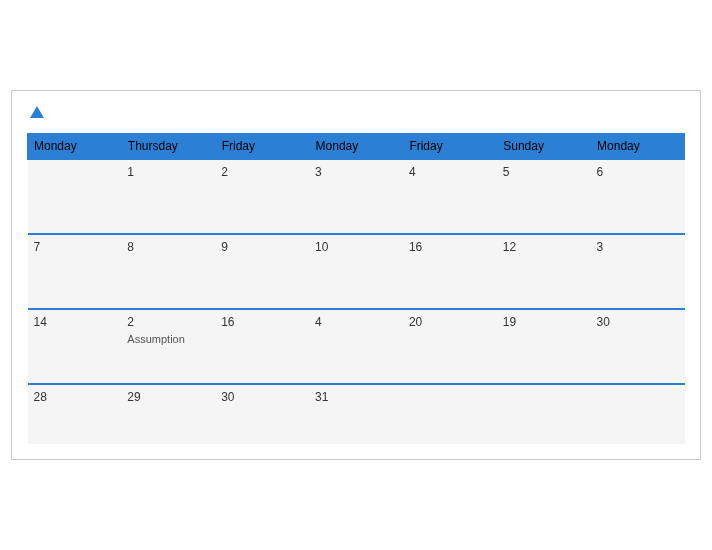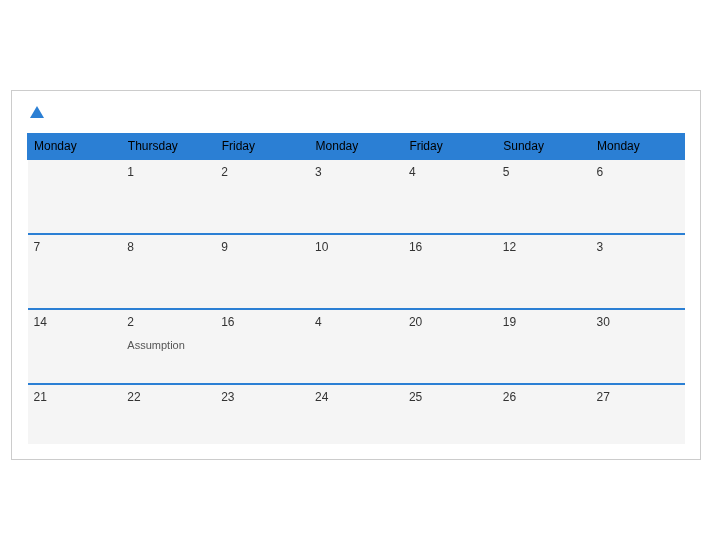--- a/index.html
+++ b/index.html
@@ -99,21 +99,21 @@
     .day-number {
       display: block;
       font-size: 12px;
       color: #333;
       margin-bottom: 2px;
     }
     .day-event {
       display: block;
       font-size: 11px;
       color: #555;
-      margin-top: 10px;
+      margin-top: 4px;
     }
     .calendar-grid tr:last-child td {
       height: 60px;
     }
   </style>
 </head>
 <body>
 
 <div class="calendar-container">
   <div class="calendar-header">
@@ -206,36 +206,30 @@
           </td>
           <td>
             <span class="day-number">19</span>
           </td>
           <td>
             <span class="day-number">30</span>
           </td>
         </tr>
         <tr>
           <td>
-            <span class="day-number">21</span>
-          </td>
-          <td>
-            <span class="day-number">22</span>
-          </td>
-          <td>
-            <span class="day-number">23</span>
-          </td>
-          <td>
-            <span class="day-number">24</span>
-          </td>
-          <td>
-            <span class="day-number">25</span>
-          </td>
-          <td>
-            <span class="day-number">26</span>
-          </td>
-          <td>
-            <span class="day-number">27</span>
-          </td>
+            <span class="day-number">28</span>
+          </td>
+          <td>
+            <span class="day-number">29</span>
+          </td>
+          <td>
+            <span class="day-number">30</span>
+          </td>
+          <td>
+            <span class="day-number">31</span>
+          </td>
+          <td class="empty"></td>
+          <td class="empty"></td>
+          <td class="empty"></td>
         </tr>
       </tbody>
   </table>
 </div>
 
 </body></html>

